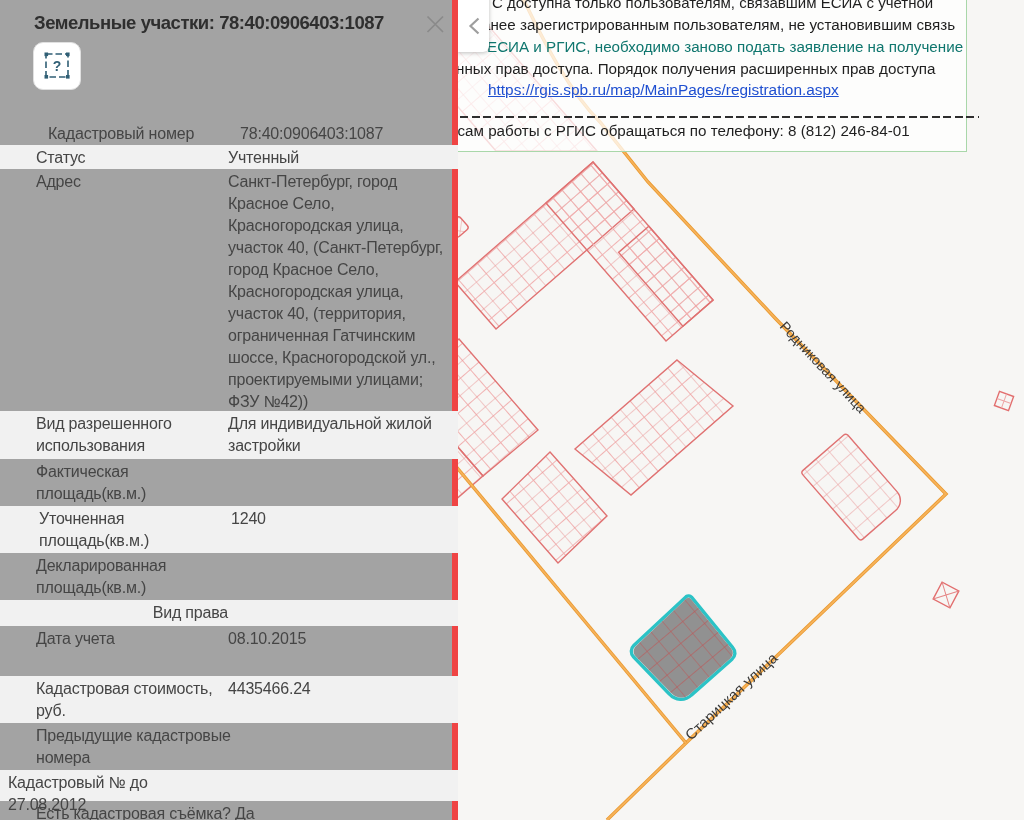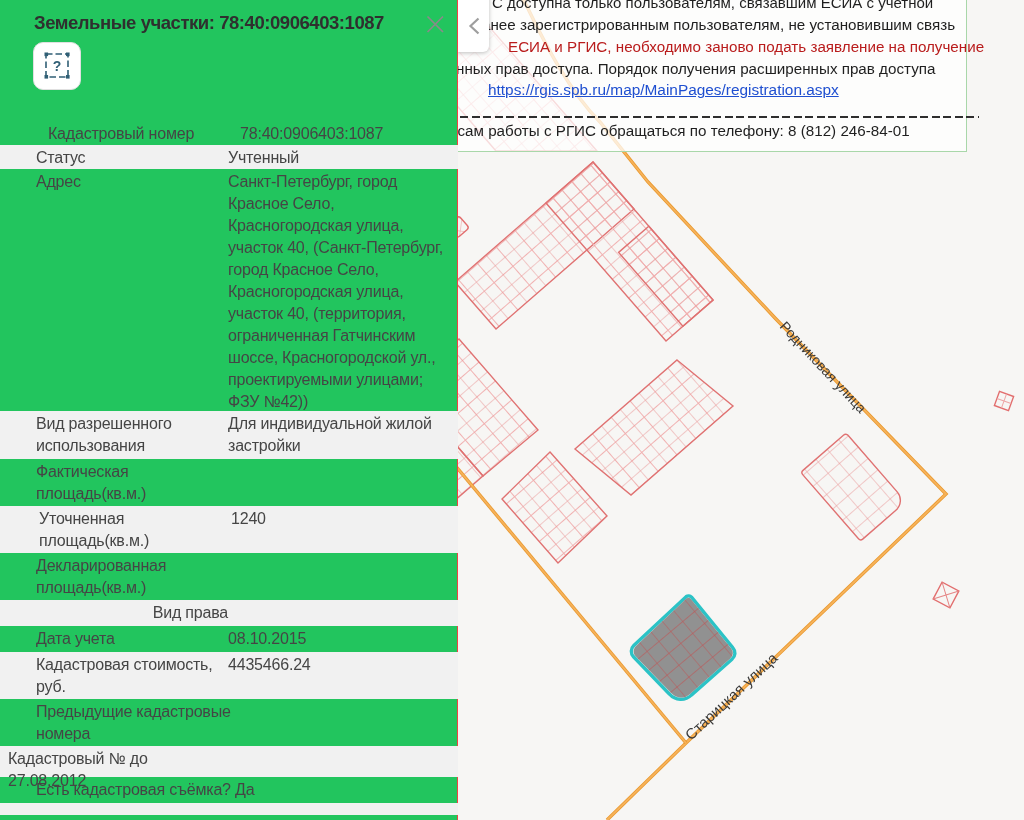--- a/index.html
+++ b/index.html
@@ -72,37 +72,37 @@
   <text x="0" y="0" transform="translate(691,741) rotate(-43)" font-size="15" fill="#3a3a3a" font-family="Liberation Sans,sans-serif">Старицкая улица</text>
 </svg>
 </div>
 
 <div class="abs" style="left:361px;top:-46px;width:604px;height:196px;background:rgba(255,255,255,0.75);border:1px solid #a9d7a9;"></div>
 
 <div class="abs" style="left:492px;top:-6px;white-space:nowrap;font-size:15px;color:#1f1f1f;">С доступна только пользователям, связавшим ЕСИА с учетной</div>
 
 <div class="abs" style="left:482px;top:16px;white-space:nowrap;font-size:15.2px;color:#1f1f1f;">анее зарегистрированным пользователям, не установившим связь</div>
 
-<div class="abs" style="left:508px;top:38px;white-space:nowrap;font-size:15.2px;color:#b91c1c;">ЕСИА и РГИС, необходимо заново подать заявление на получение</div>
+<div class="abs" style="left:487px;top:38px;white-space:nowrap;font-size:15.2px;color:#0f766e;">ЕСИА и РГИС, необходимо заново подать заявление на получение</div>
 
 <div class="abs" style="left:456px;top:60px;white-space:nowrap;font-size:15.2px;color:#1f1f1f;">нных прав доступа. Порядок получения расширенных прав доступа</div>
 
 <div class="abs" style="left:488px;top:81px;white-space:nowrap;font-size:15.4px;"><span style="color:#1f4fd0;text-decoration:underline;">https://rgis.spb.ru/map/MainPages/registration.aspx</span></div>
 
 <div class="abs" style="left:380px;top:116px;width:599px;height:2px;background:repeating-linear-gradient(90deg,#2e2e2e 0,#2e2e2e 8px,transparent 8px,transparent 11.5px);"></div>
 
 <div class="abs" style="left:449px;top:122px;white-space:nowrap;font-size:15.2px;color:#1f1f1f;">осам работы с РГИС обращаться по телефону: 8 (812) 246-84-01</div>
 
 <div class="abs" style="left:457px;top:-10px;width:32px;height:62px;background:#fff;border-radius:0 6px 6px 0;box-shadow:0 1px 4px rgba(0,0,0,0.25);">
   <svg width="32" height="62">
       <polyline points="21.5,28.5 13.5,36 21.5,43.5" fill="none" stroke="#9e9e9e" stroke-width="2.2"></polyline>
     </svg>
 </div>
 
-<div class="abs" style="left:0;top:0;width:458px;height:820px;background:#22c55e;border-right:1px solid #ef4444;box-sizing:border-box;">
+<div class="abs" style="left:0;top:0;width:458px;height:820px;background:#a3a3a3;border-right:6px solid #ef4444;box-sizing:border-box;">
 
   <div class="abs" style="left:34px;top:12px;font-size:18.5px;font-weight:bold;letter-spacing:-0.45px;color:#2f2f2f;">Земельные участки: 78:40:0906403:1087</div>
 
   <svg class="abs" style="left:426px;top:15px;" width="19" height="19">
       <path d="M1.5,1.5 L17,17 M17,1.5 L1.5,17" stroke="#8a8a8a" stroke-width="1.7"></path>
     </svg>
 
   <div class="abs" style="left:33px;top:42px;width:48px;height:48px;border:1px solid #e0e0e0;border-radius:10px;background:#fff;box-sizing:border-box;">
     <svg width="46" height="46">
       <rect x="12" y="11" width="22" height="23" fill="none" stroke="#305f75" stroke-width="1.6" stroke-dasharray="6.5 3"></rect>
@@ -154,21 +154,21 @@
     <div class="row g" style="height:26px;text-align:right;">
         <div class="lb">Вид права</div>
         <div class="vl"></div>
       </div>
 
     <div class="row" style="height:26px;">
         <div class="lb">Дата учета</div>
         <div class="vl">08.10.2015</div>
       </div>
 
-    <div class="row g" style="height:47px;">
+    <div class="row g" style="height:47px;margin-top:24px;">
         <div class="lb">Кадастровая стоимость,<br>руб.</div>
         <div class="vl">4435466.24</div>
       </div>
 
     <div class="row" style="height:47px;">
         <div class="lb">Предыдущие кадастровые<br>номера</div>
         <div class="vl"></div>
       </div>
 
     <div class="row g" style="height:31px;padding-left:8px;">

